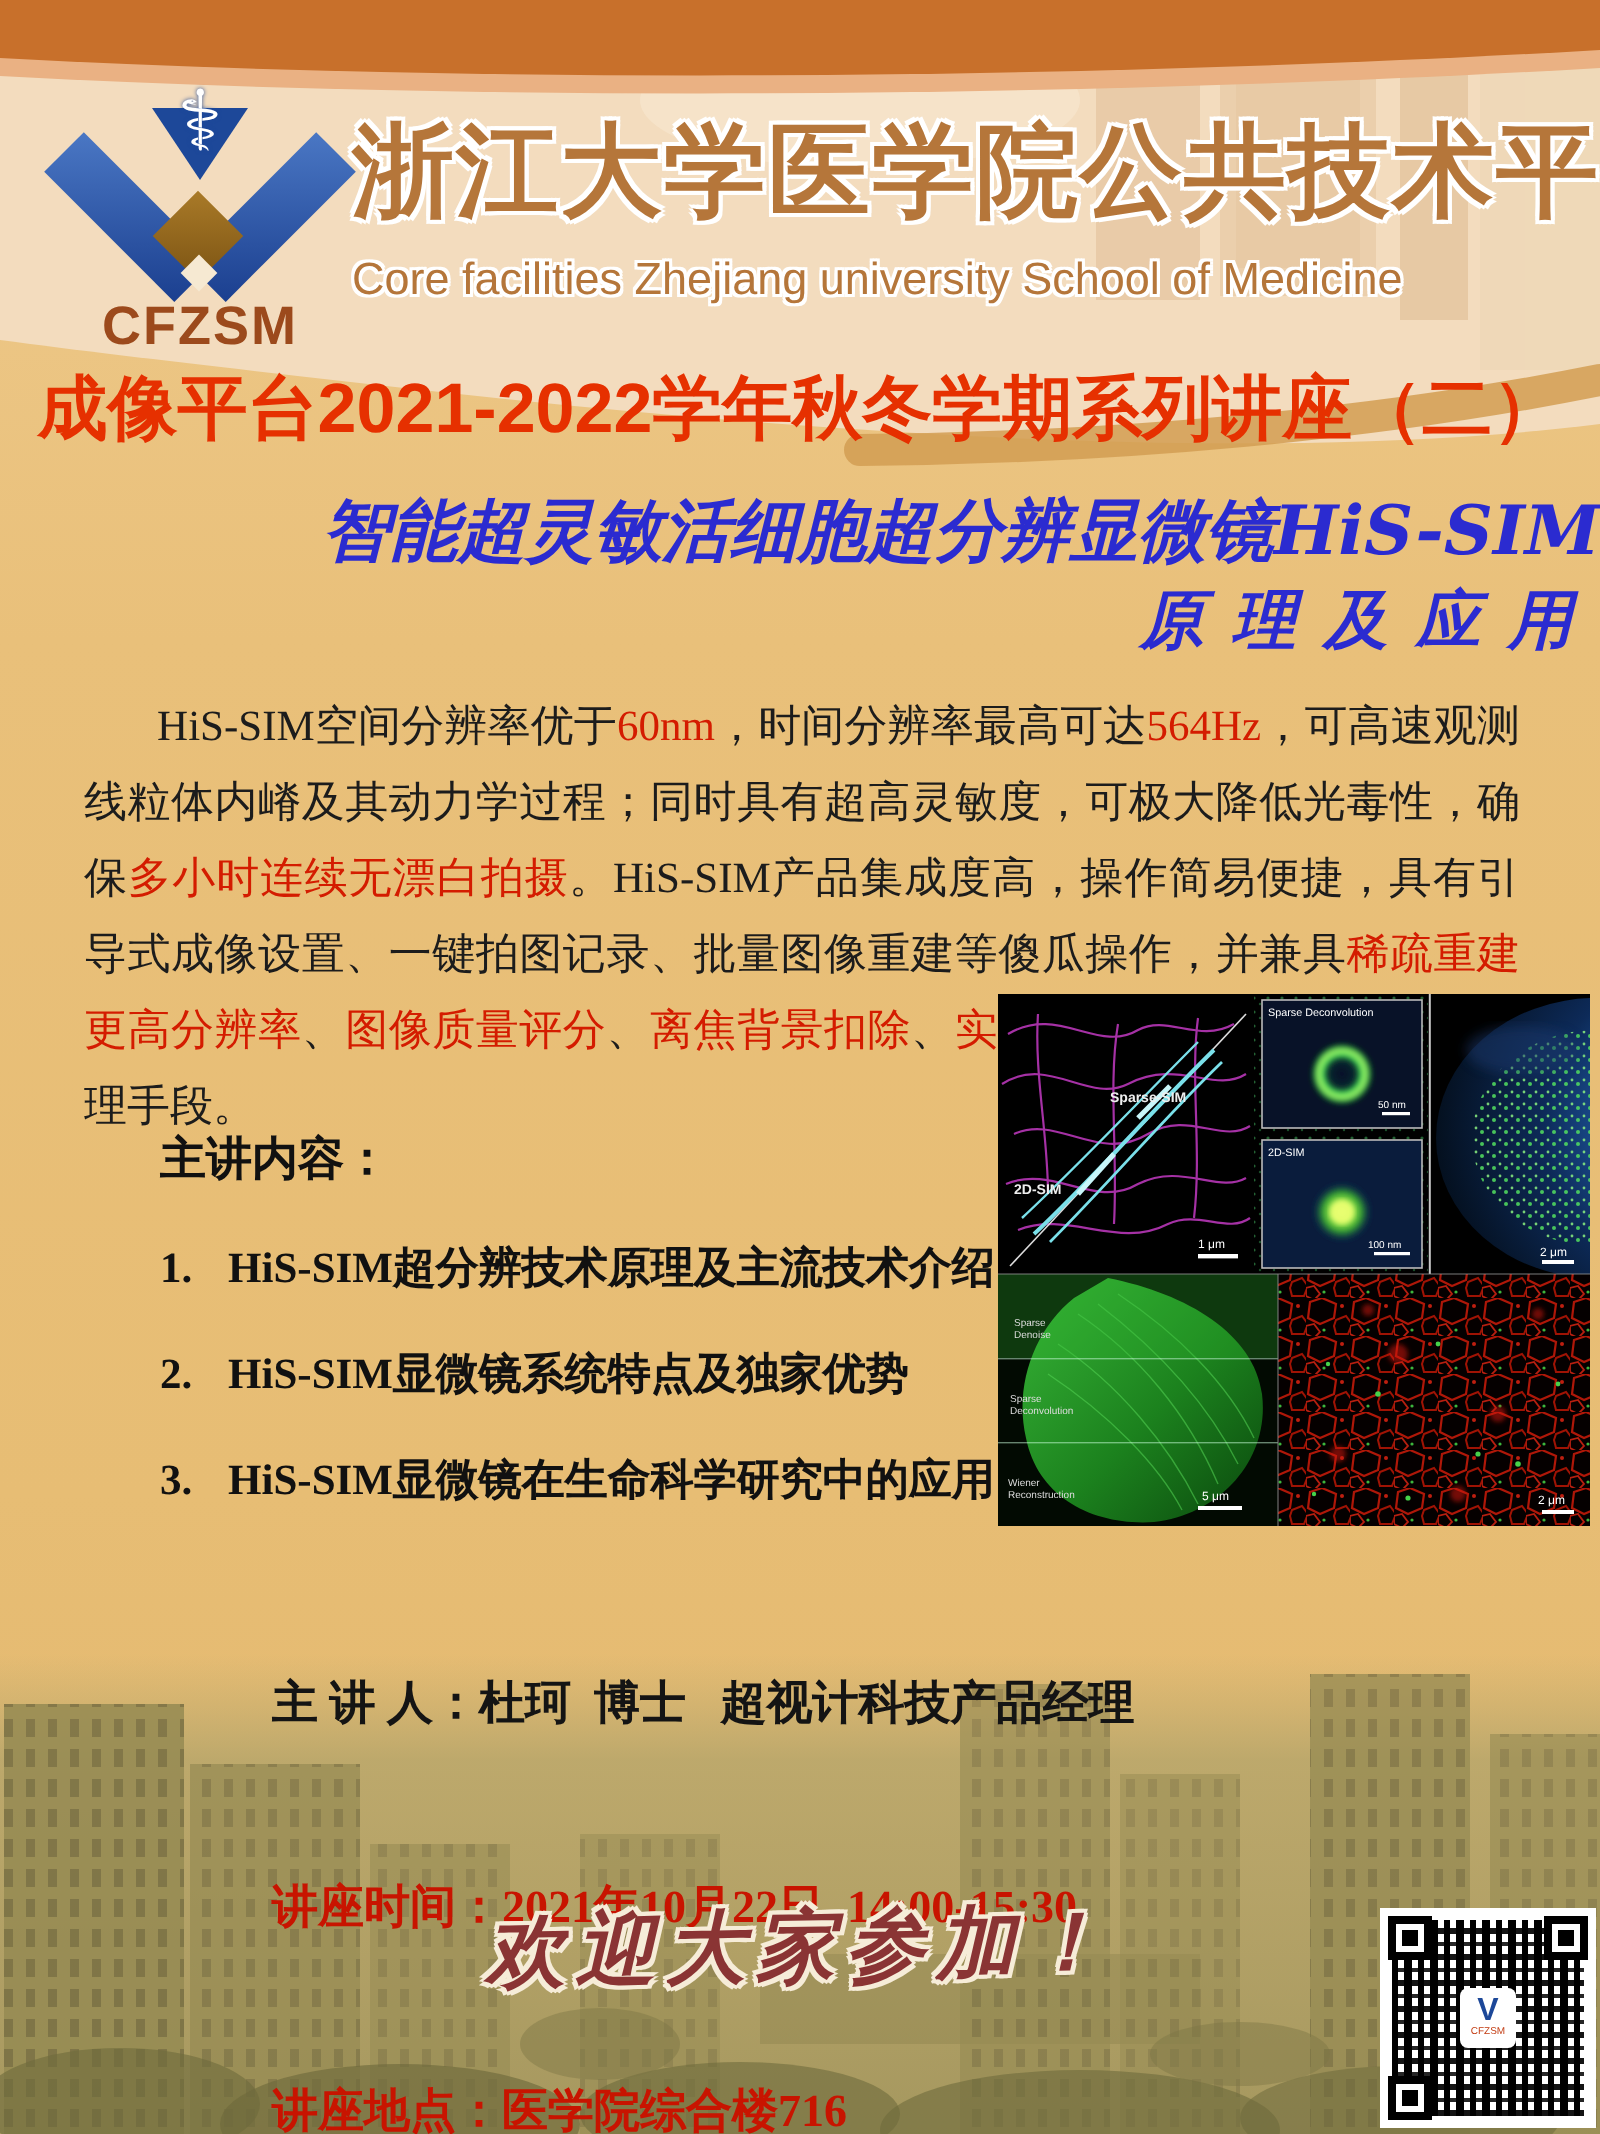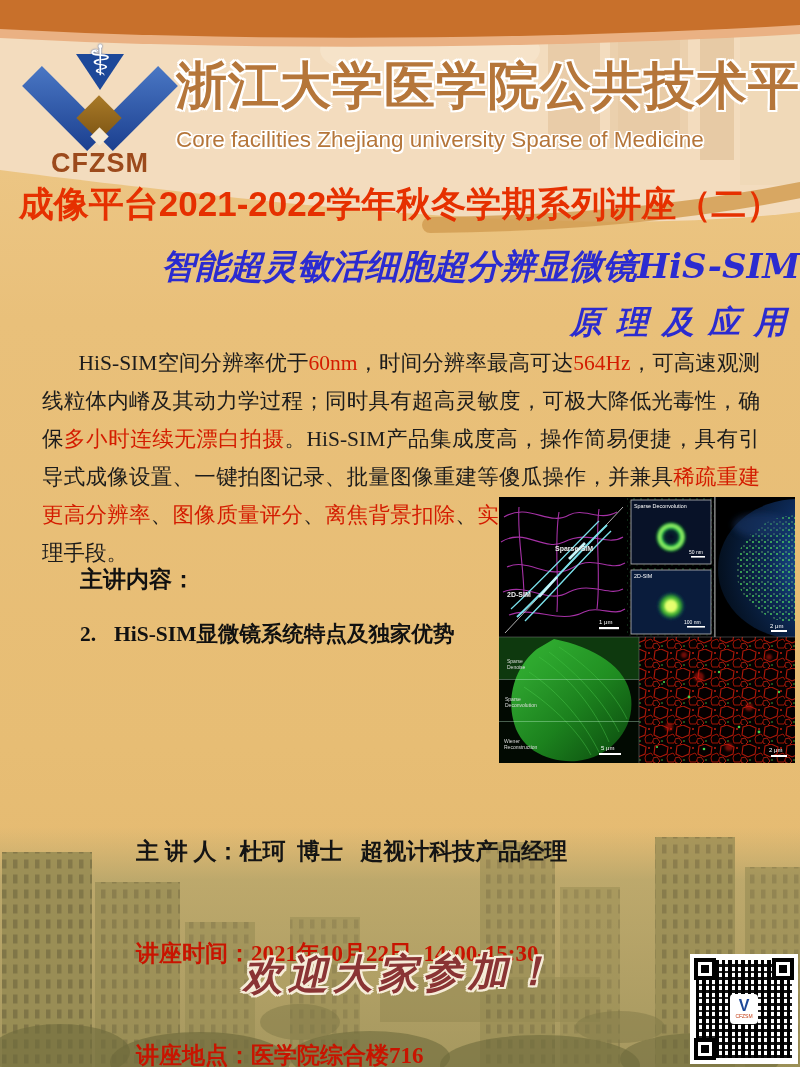--- a/index.html
+++ b/index.html
@@ -32,21 +32,21 @@
     margin-top:6px;font-family:"Liberation Sans",sans-serif;font-size:22.5px;color:#b5763a;white-space:nowrap;
     text-shadow:-1.5px -1.5px 0 #fff,1.5px -1.5px 0 #fff,-1.5px 1.5px 0 #fff,1.5px 1.5px 0 #fff,0 -1.5px 0 #fff,0 1.5px 0 #fff,-1.5px 0 0 #fff,1.5px 0 0 #fff;
   }
 
   
   .banner{left:0;top:181px;width:800px;text-align:center;z-index:2;
     font-family:"Liberation Sans",sans-serif;font-weight:bold;font-size:35px;color:#e63000;white-space:nowrap;}
   .blue-title{left:0;top:244px;width:800px;text-align:right;z-index:2;color:#2b2bd0;
     font-family:"DejaVu Serif","Liberation Serif",serif;font-weight:bold;font-style:italic;}
   .blue-title .l1{font-size:34px;line-height:44px;}
-  .blue-title .l2{font-size:32px;line-height:44px;letter-spacing:14px;margin-top:12px;}
+  .blue-title .l2{font-size:32px;line-height:44px;letter-spacing:14px;}
 
   
   .intro{left:42px;top:344px;width:718px;z-index:2;
     font-size:21.5px;line-height:38px;color:#1c1c1c;text-align:justify;text-indent:1.7em;}
   .intro .hl{color:#d41c00;}
 
   
   .agenda{left:80px;top:564px;width:440px;z-index:2;color:#111;}
   .agenda-heading{font-family:"Liberation Sans",sans-serif;font-weight:bold;font-size:23px;margin-bottom:24px;}
   .agenda-item{font-weight:bold;font-size:21.5px;margin-bottom:24px;white-space:nowrap;}
@@ -116,35 +116,37 @@
       <div class="v-tri"></div>
       <div class="v-diamond"></div>
       <div class="v-diamond-sm"></div>
       <div class="caduceus">⚕</div>
     </div>
     <div class="logo-acronym">CFZSM</div>
   </div>
 
   <div class="abs header-text">
     <div class="header-title">浙江大学医学院公共技术平台</div>
-    <div class="header-sub">Core facilities Zhejiang university Sparse of Medicine</div>
+    <div class="header-sub">Core facilities Zhejiang university School of Medicine</div>
   </div>
 
   <div class="abs banner">成像平台2021-2022学年秋冬学期系列讲座（二）</div>
 
   <div class="abs blue-title">
     <div class="l1">智能超灵敏活细胞超分辨显微镜HiS-SIM</div>
     <div class="l2">原理及应用</div>
   </div>
 
   <div class="abs intro"><span>HiS-SIM空间分辨率优于</span><span class="hl">60nm</span><span>，时间分辨率最高可达</span><span class="hl">564Hz</span><span>，可高速观测线粒体内嵴及其动力学过程；同时具有超高灵敏度，可极大降低光毒性，确保</span><span class="hl">多小时连续无漂白拍摄</span><span>。HiS-SIM产品集成度高，操作简易便捷，具有引导式成像设置、一键拍图记录、批量图像重建等傻瓜操作，并兼具</span><span class="hl">稀疏重建更高分辨率</span><span>、</span><span class="hl">图像质量评分</span><span>、</span><span class="hl">离焦背景扣除</span><span>、</span><span class="hl">实时超分辨重建</span><span>等智能图像处理手段。</span></div>
 
   <div class="abs agenda">
     <div class="agenda-heading">主讲内容：</div>
+    <div class="agenda-item"><span class="num">1.</span><span>HiS-SIM超分辨技术原理及主流技术介绍</span></div>
     <div class="agenda-item"><span class="num">2.</span><span>HiS-SIM显微镜系统特点及独家优势</span></div>
+    <div class="agenda-item"><span class="num">3.</span><span>HiS-SIM显微镜在生命科学研究中的应用</span></div>
   </div>
 
   <svg class="abs figure" viewBox="0 0 296 266">
     <defs>
       <radialGradient id="domeG" cx="95%" cy="45%" r="95%">
         <stop offset="0%" stop-color="#4aa8e8"></stop>
           <stop offset="30%" stop-color="#2468b8"></stop>
         <stop offset="65%" stop-color="#0d2a58"></stop>
           <stop offset="100%" stop-color="#04101f"></stop>
       </radialGradient>

